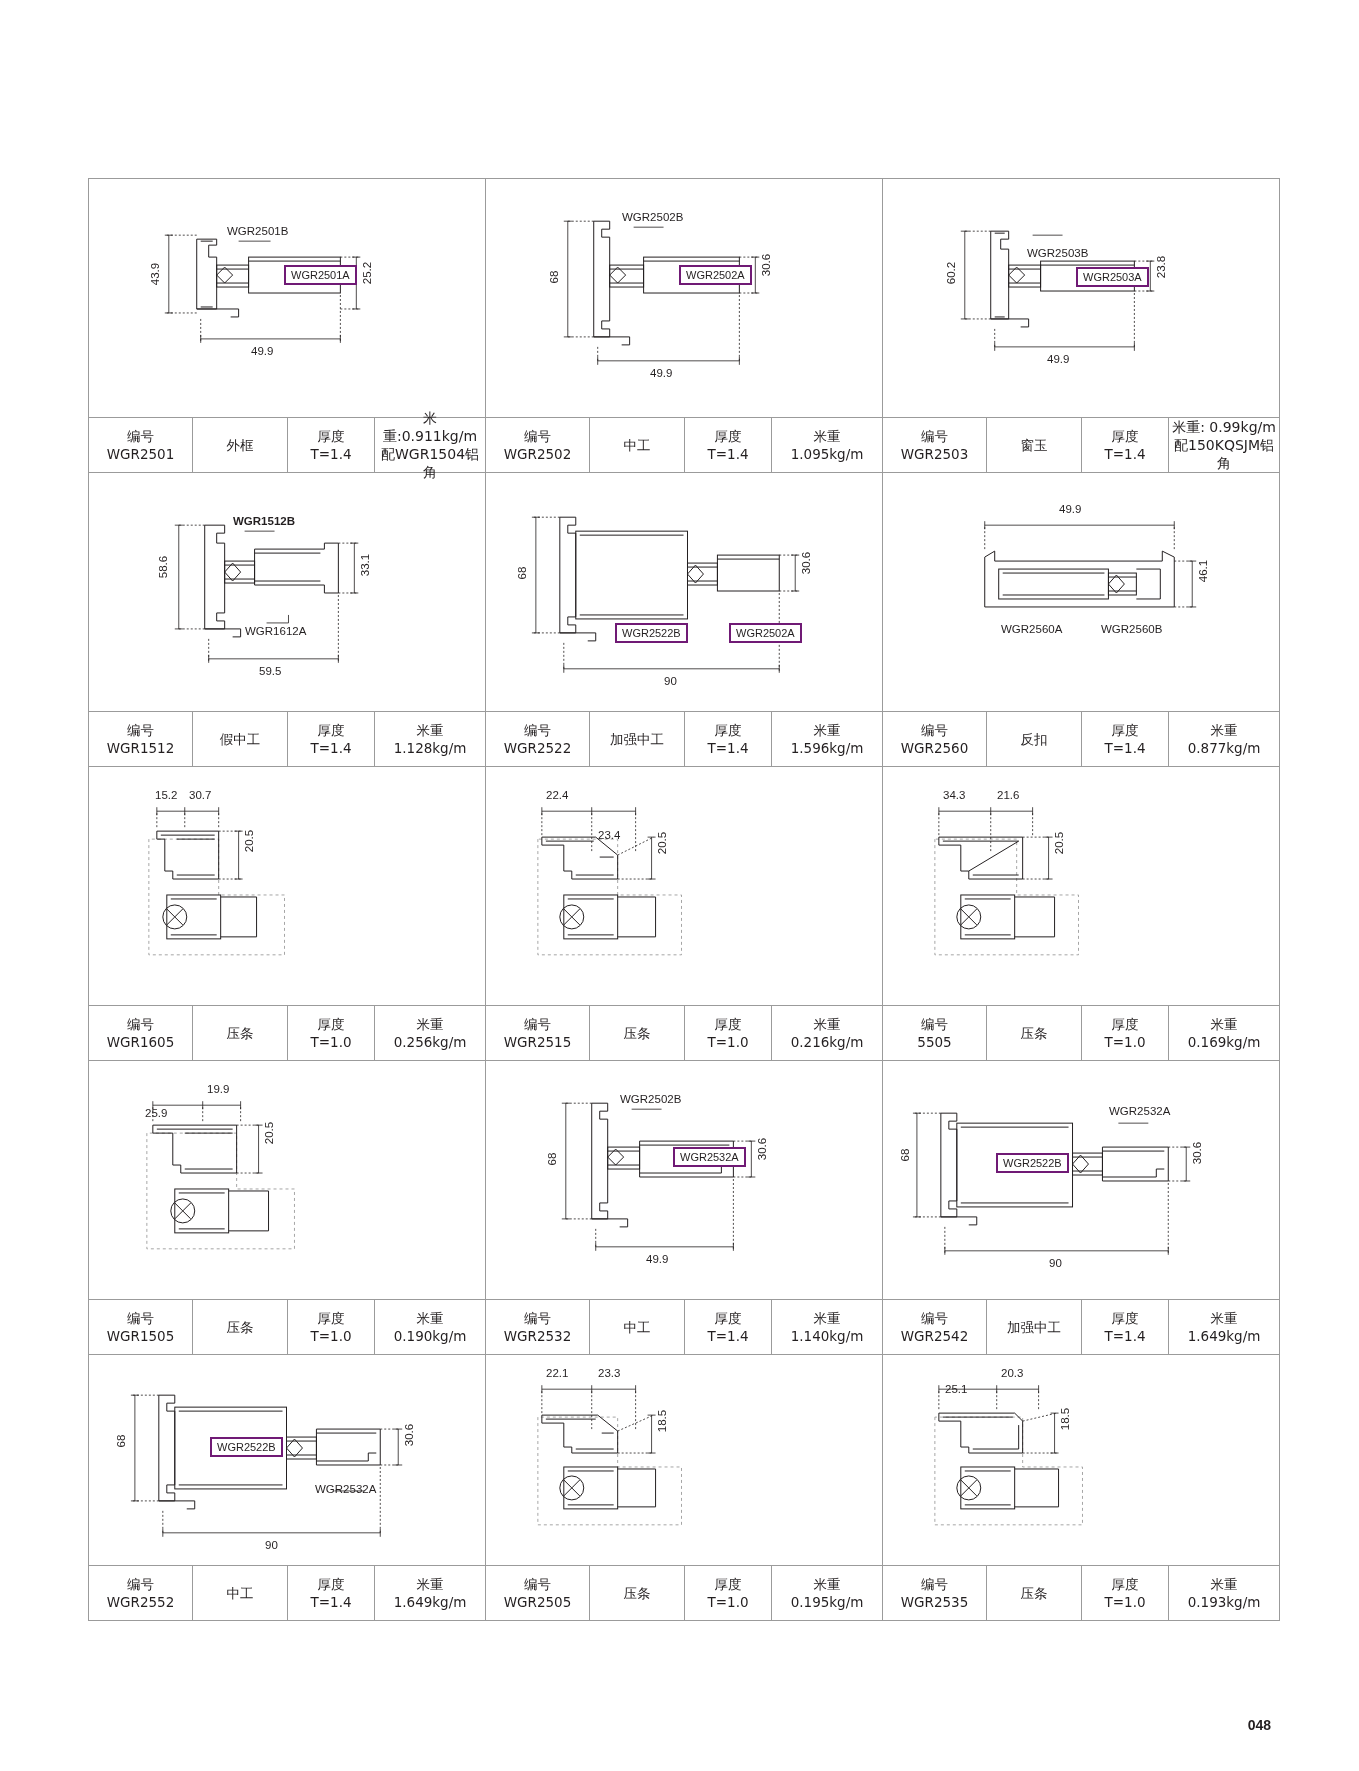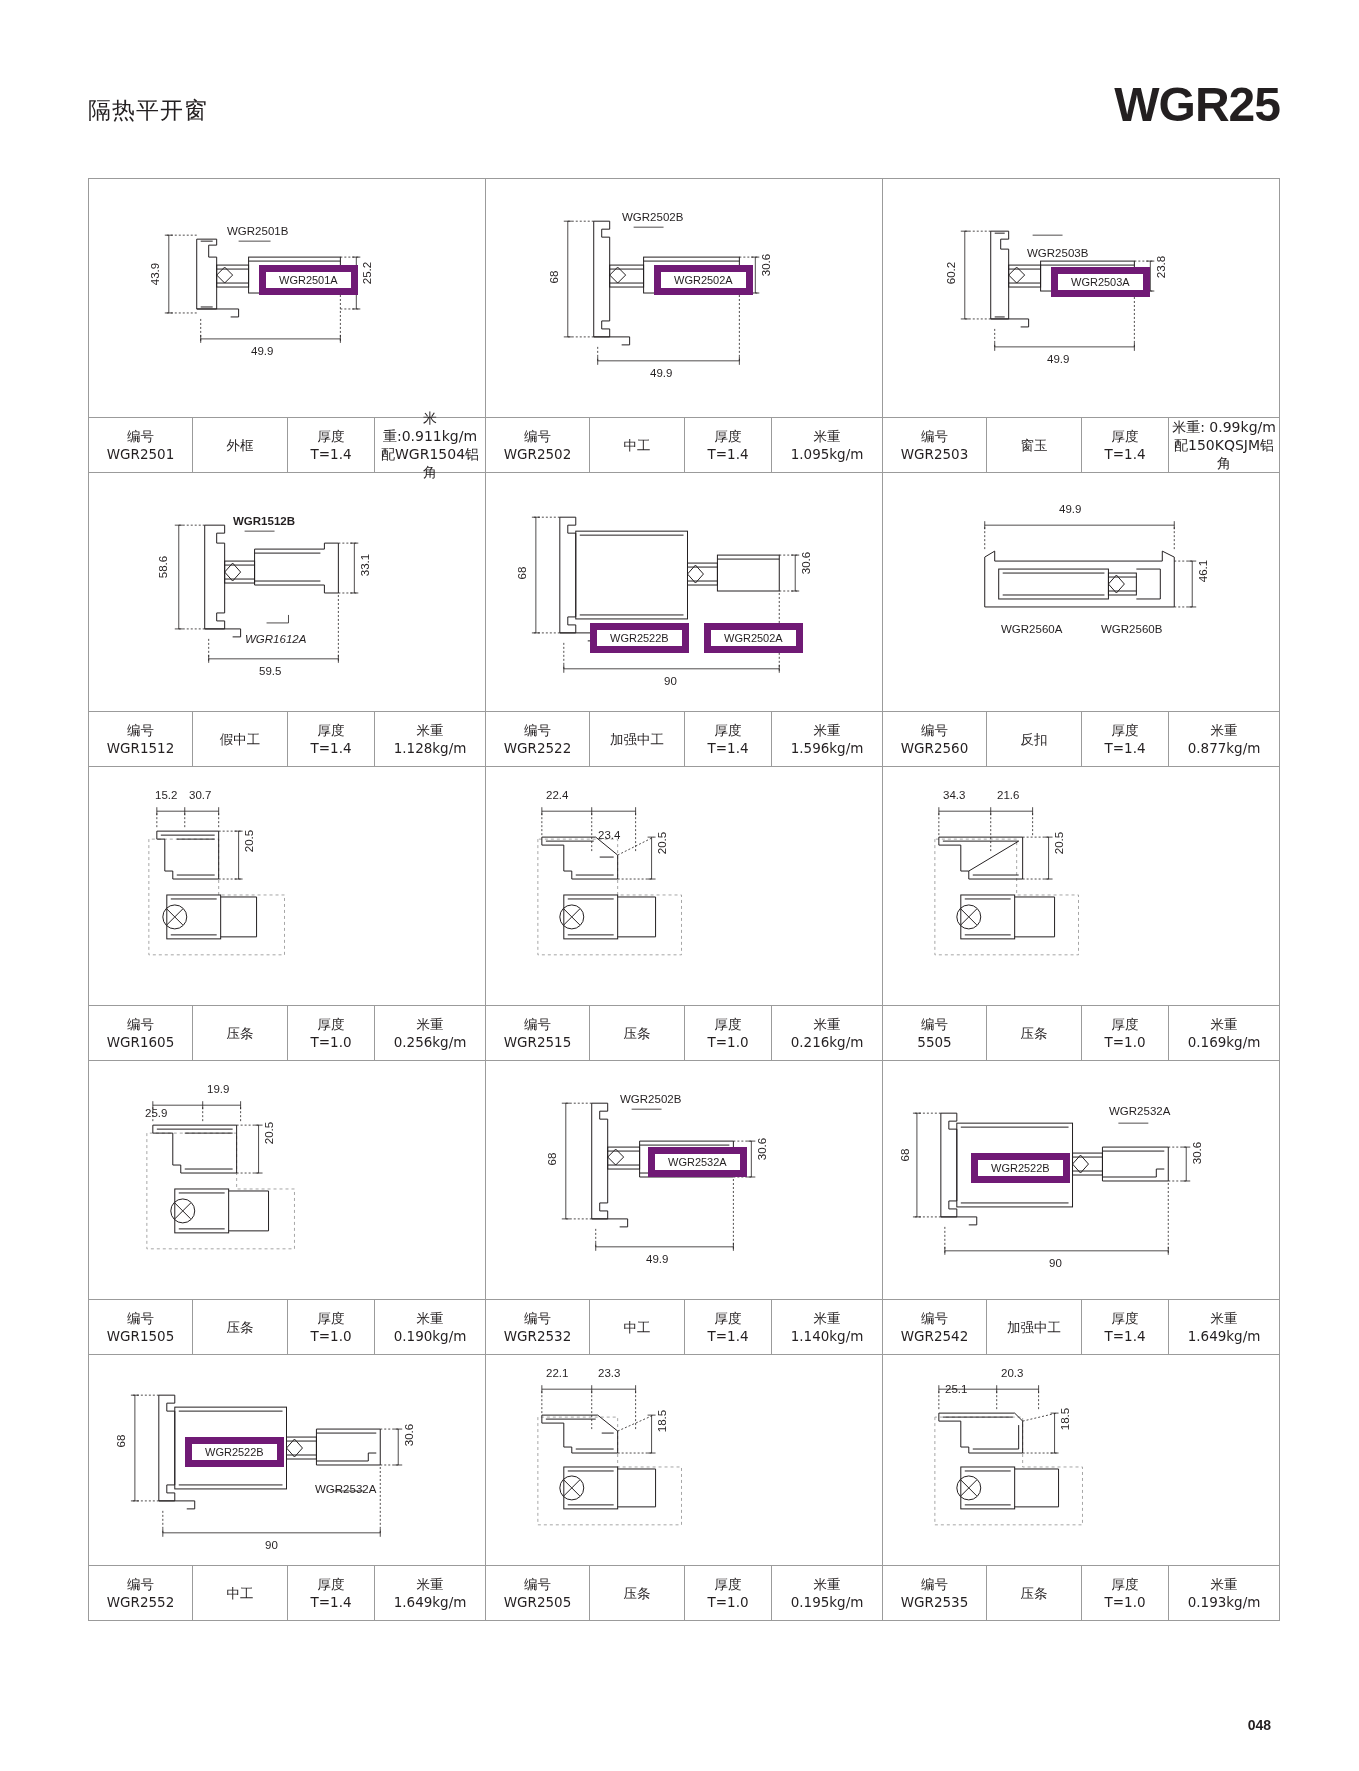--- a/index.html
+++ b/index.html
@@ -123,24 +123,25 @@
   
   .dwg { position: absolute; left: 0; top: 0; width: 100%; height: 100%; }
   .lbl {
     position: absolute;
     font-size: 11.5px;
     font-family: "Liberation Sans", sans-serif;
     color: #231f20;
     white-space: nowrap;
   }
   .lbl.boxed {
-    border: 7px solid #701a75;
+    border: 2px solid #701a75;
     background: #fff;
-    padding: 2px 13px;
+    padding: 2px 5px;
     font-size: 11px;
+    margin-left: 25px;
   }
   .lbl.vert {
     transform-origin: center center;
     transform: rotate(-90deg);
   }
   .footer-page {
     position: absolute;
     right: 88px;
     bottom: 38px;
     font-size: 14px;
@@ -148,24 +149,20 @@
     color: #231f20;
     font-family: "Liberation Sans", sans-serif;
   }
   svg { display: block; }
 </style>
 </head>
 <body>
 
 <div class="page">
 
-  <div class="header">
-    <div class="header-title">隔热平开窗</div>
-    <div class="header-code">WGR25</div>
-  </div>
 
   <div class="sheet">
 
 
     <div class="row">
 
       <div class="cellgroup">
         <div class="fig">
           <svg class="dwg" viewBox="0 0 397 238">
             <g stroke="#231f20" fill="none" stroke-width="1">
@@ -340,21 +337,21 @@
               <path d="M120 186 L250 186 M120 182 L120 190 M250 182 L250 190"></path>
               <path d="M120 166 L120 188 M250 122 L250 188" stroke-dasharray="2 2"></path>
               <path d="M156 58 L186 58"></path>
               <path d="M178 150 L200 150 L200 142"></path>
             </g>
           </svg>
           <div class="lbl vert" style="left:54px; top:88px; width:40px; text-align:center;">58.6</div>
           <div class="lbl vert" style="left:256px; top:86px; width:40px; text-align:center;">33.1</div>
           <div class="lbl" style="left:170px; top:192px;">59.5</div>
           <div class="lbl" style="left:144px; top:42px;font-weight:bold;">WGR1512B</div>
-          <div class="lbl" style="left:156px; top:160px;font-style:italic;">WGR1612A</div>
+          <div class="lbl" style="left:156px; top:152px;">WGR1612A</div>
         </div>
         <div class="spec">
           <div class="c1">
             <span>编号</span>
             <span>WGR1512</span>
           </div>
           <div class="c2">
             <span>假中工</span>
           </div>
           <div class="c3">

